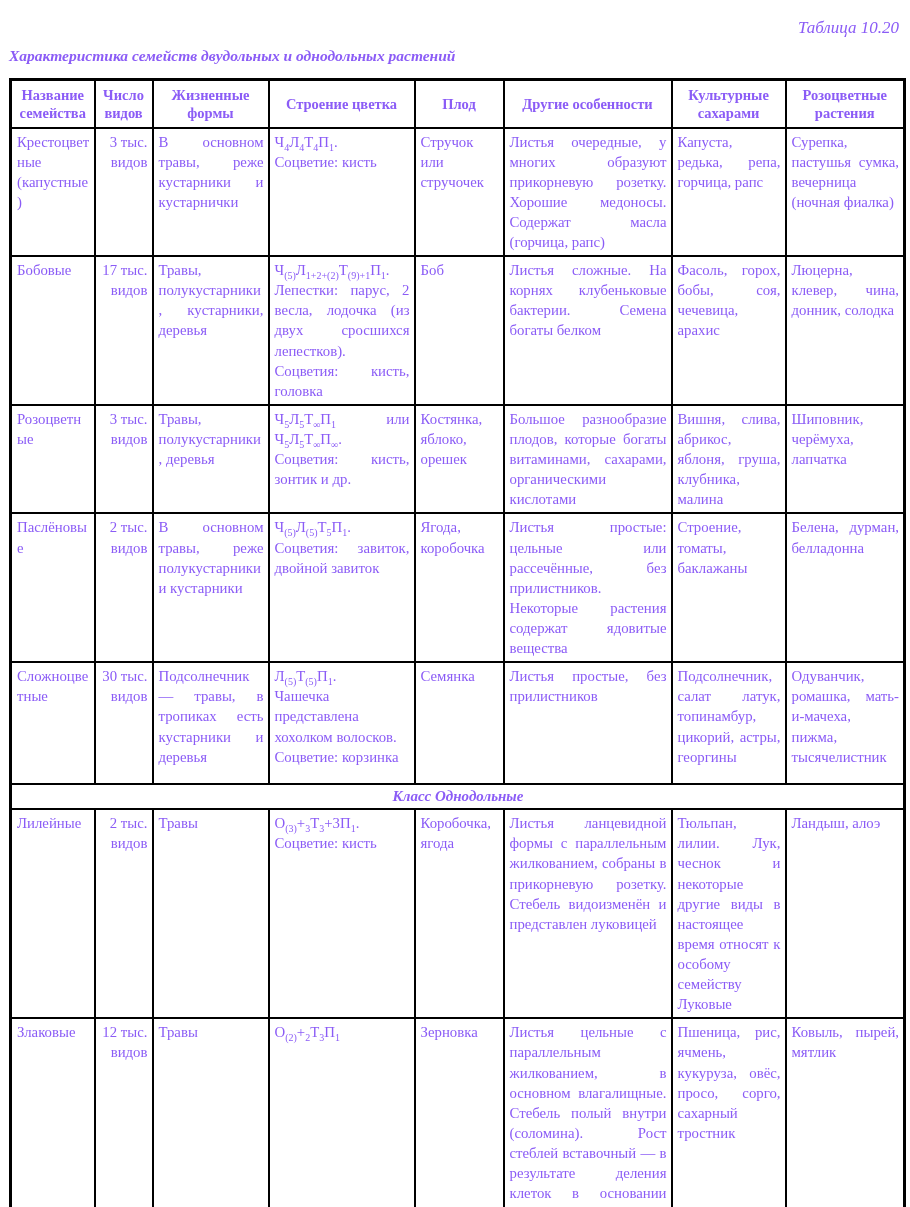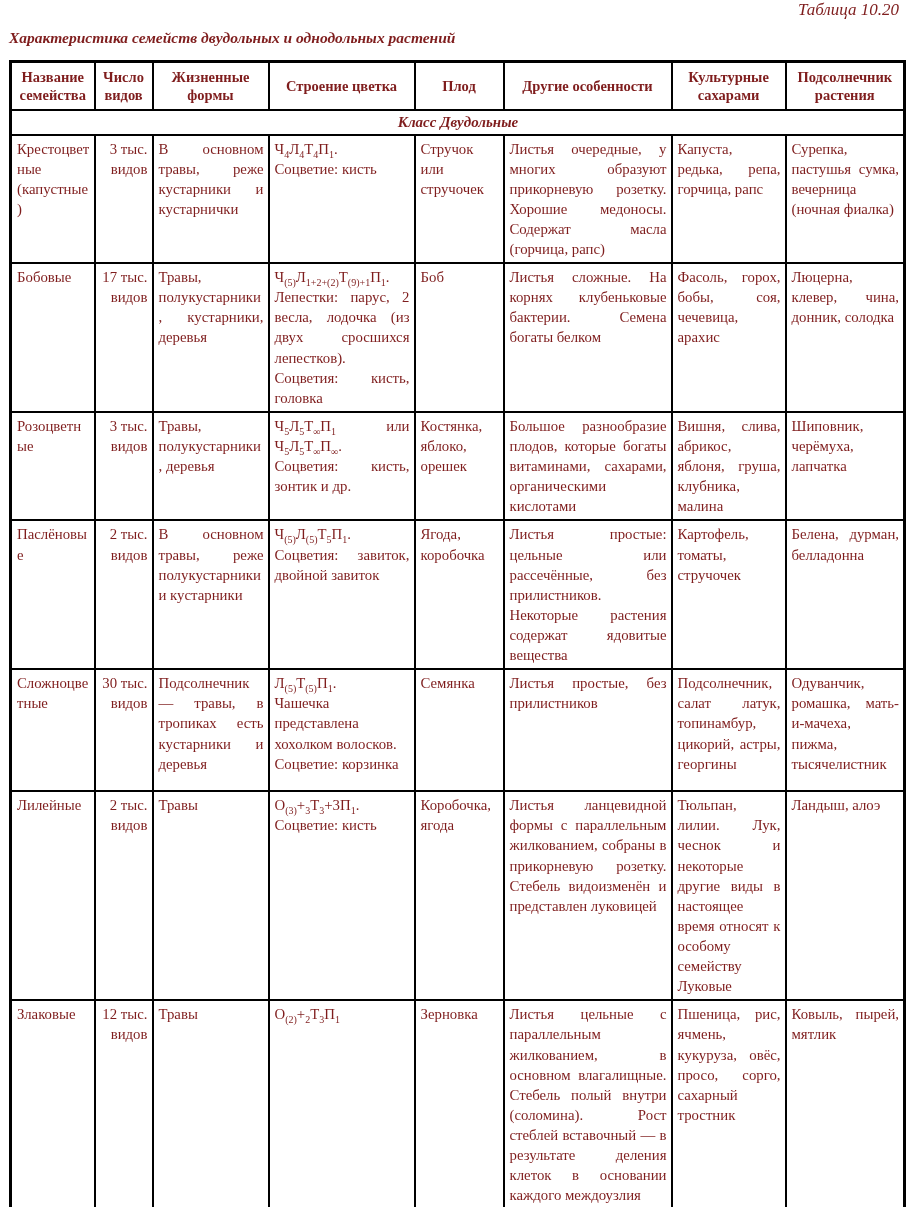--- a/index.html
+++ b/index.html
@@ -1,19 +1,19 @@
 <!DOCTYPE html>
 <html lang="ru"><head>
 <meta charset="utf-8">
 <style>
   html, body { margin: 0; padding: 0; background: #ffffff; }
   .page {
     width: 910px; height: 1207px; box-sizing: border-box;
-    padding: 0 7px 0 9px; background: #ffffff;
-    font-family: "Liberation Serif", serif; color: #7f1d1d;
+    padding: 18px 7px 0 9px; background: #ffffff;
+    font-family: "Liberation Serif", serif; color: #8b5cf6;
     overflow: hidden;
   }
   .table-label {
     text-align: right; font-style: italic; font-size: 17px;
     padding-right: 4px; line-height: 20px;
   }
   .doc-title {
     text-align: left; font-weight: bold; font-style: italic;
     font-size: 15.5px; margin: 9px 0 13px 0;
   }
@@ -70,27 +70,24 @@
     </colgroup>
     <thead>
       <tr>
         <th>Название семейства</th>
         <th>Число видов</th>
         <th>Жизненные формы</th>
         <th>Строение цветка</th>
         <th>Плод</th>
         <th>Другие особенности</th>
         <th>Культурные сахарами</th>
-        <th>Подсолнечник растения</th>
+        <th>Розоцветные растения</th>
       </tr>
     </thead>
     <tbody>
-        <tr>
-          <td colspan="8" class="band">Класс Двудольные</td>
-        </tr>
         <tr class="s0-r0">
           <td class="cell c0">Крестоцветные (капустные)</td>
           <td class="cell c1">3 тыс. видов</td>
           <td class="cell c2">В основном травы, реже кустарники и кустарнички</td>
           <td class="cell c3">Ч<sub>4</sub>Л<sub>4</sub>Т<sub>4</sub>П<sub>1</sub>.<br>Соцветие: кисть</td>
           <td class="cell c4">Стручок или стручочек</td>
           <td class="cell c5">Листья очередные, у многих образуют прикорневую розетку. Хорошие медоносы. Содержат масла (горчица, рапс)</td>
           <td class="cell c6">Капуста, редька, репа, горчица, рапс</td>
           <td class="cell c7">Сурепка, пастушья сумка, вечерница (ночная фиалка)</td>
         </tr>
@@ -114,32 +111,35 @@
           <td class="cell c6">Вишня, слива, абрикос, яблоня, груша, клубника, малина</td>
           <td class="cell c7">Шиповник, черёмуха, лапчатка</td>
         </tr>
         <tr class="s0-r3">
           <td class="cell c0">Паслёновые</td>
           <td class="cell c1">2 тыс. видов</td>
           <td class="cell c2">В основном травы, реже полукустарники и кустарники</td>
           <td class="cell c3">Ч<sub>(5)</sub>Л<sub>(5)</sub>Т<sub>5</sub>П<sub>1</sub>.<br>Соцветия: завиток, двойной завиток</td>
           <td class="cell c4">Ягода, коробочка</td>
           <td class="cell c5">Листья простые: цельные или рассечённые, без прилистников. Некоторые растения содержат ядовитые вещества</td>
-          <td class="cell c6">Картофель, томаты, стручочек</td>
+          <td class="cell c6">Строение, томаты, баклажаны</td>
           <td class="cell c7">Белена, дурман, белладонна</td>
         </tr>
         <tr class="s0-r4">
           <td class="cell c0">Сложноцветные</td>
           <td class="cell c1">30 тыс. видов</td>
           <td class="cell c2">Подсолнечник — травы, в тропиках есть кустарники и деревья</td>
           <td class="cell c3">Л<sub>(5)</sub>Т<sub>(5)</sub>П<sub>1</sub>.<br>Чашечка представлена хохолком волосков.<br>Соцветие: корзинка</td>
           <td class="cell c4">Семянка</td>
           <td class="cell c5">Листья простые, без прилистников</td>
           <td class="cell c6">Подсолнечник, салат латук, топинамбур, цикорий, астры, георгины</td>
           <td class="cell c7">Одуванчик, ромашка, мать-и-мачеха, пижма, тысячелистник</td>
+        </tr>
+        <tr>
+          <td colspan="8" class="band">Класс Однодольные</td>
         </tr>
         <tr class="s1-r0">
           <td class="cell c0">Лилейные</td>
           <td class="cell c1">2 тыс. видов</td>
           <td class="cell c2">Травы</td>
           <td class="cell c3">О<sub>(3)</sub>+<sub>3</sub>Т<sub>3</sub>+3П<sub>1</sub>.<br>Соцветие: кисть</td>
           <td class="cell c4">Коробочка, ягода</td>
           <td class="cell c5">Листья ланцевидной формы с параллельным жилкованием, собраны в прикорневую розетку. Стебель видоизменён и представлен луковицей</td>
           <td class="cell c6">Тюльпан, лилии. Лук, чеснок и некоторые другие виды в настоящее время относят к особому семейству Луковые</td>
           <td class="cell c7">Ландыш, алоэ</td>

